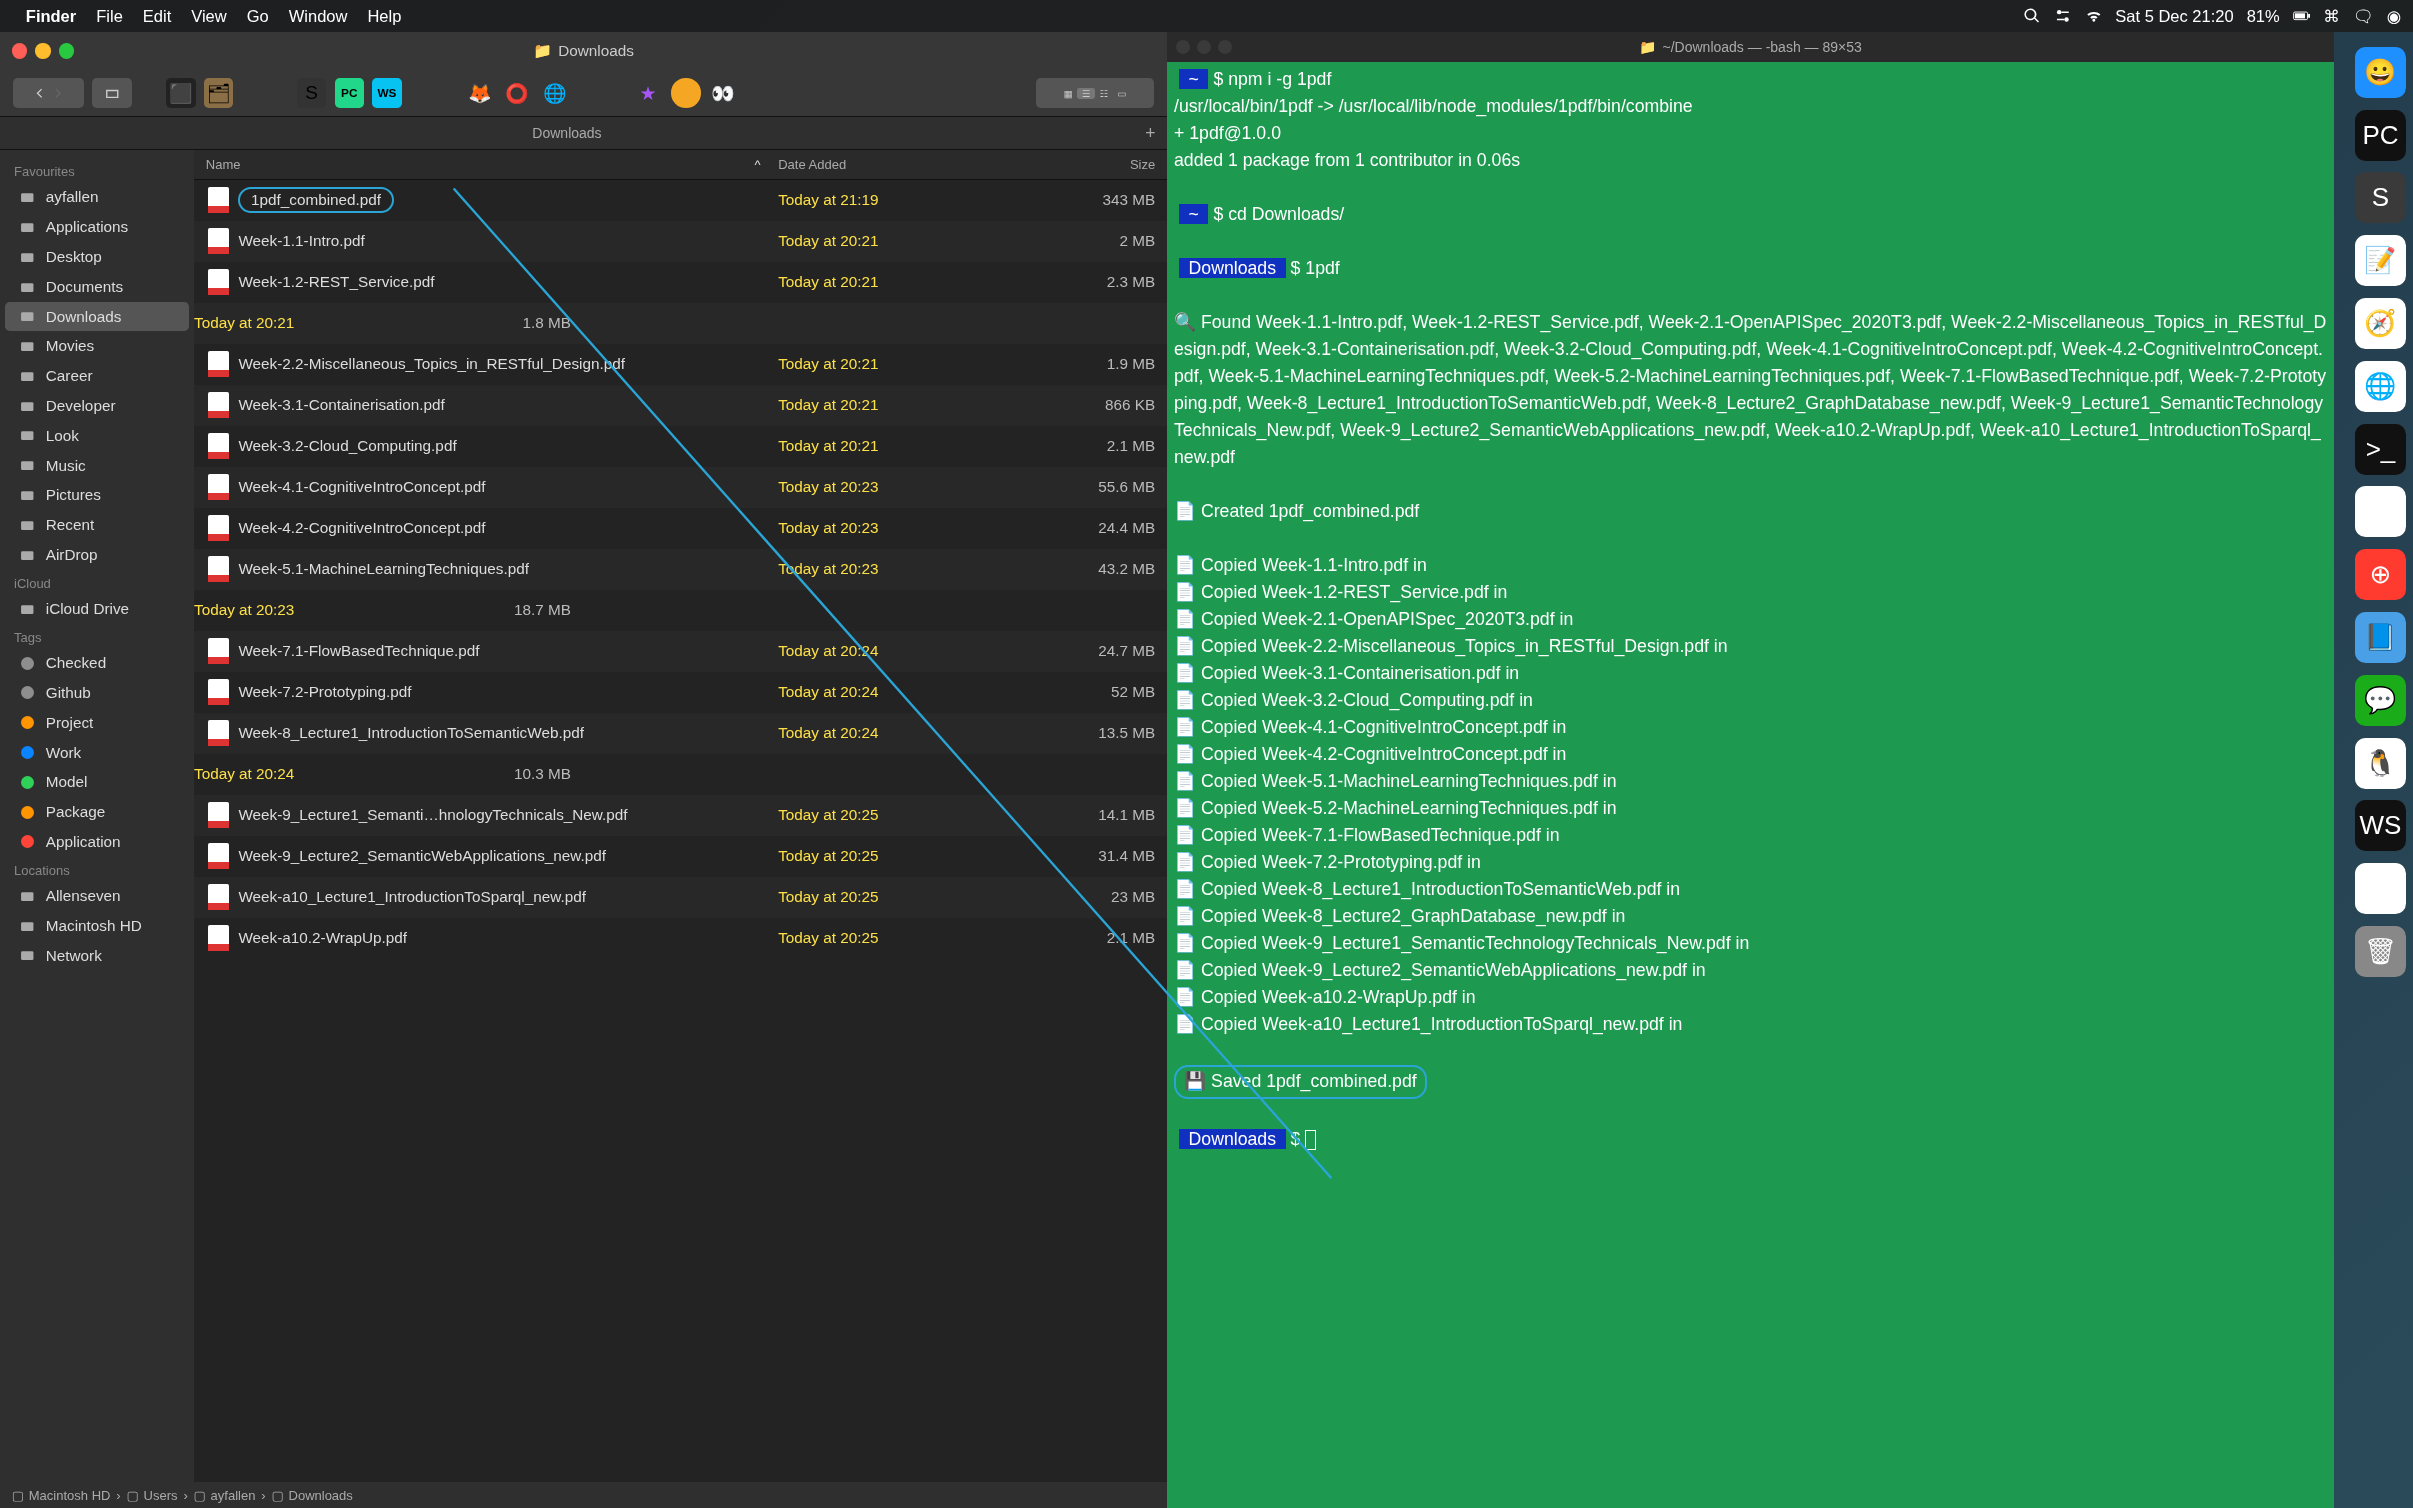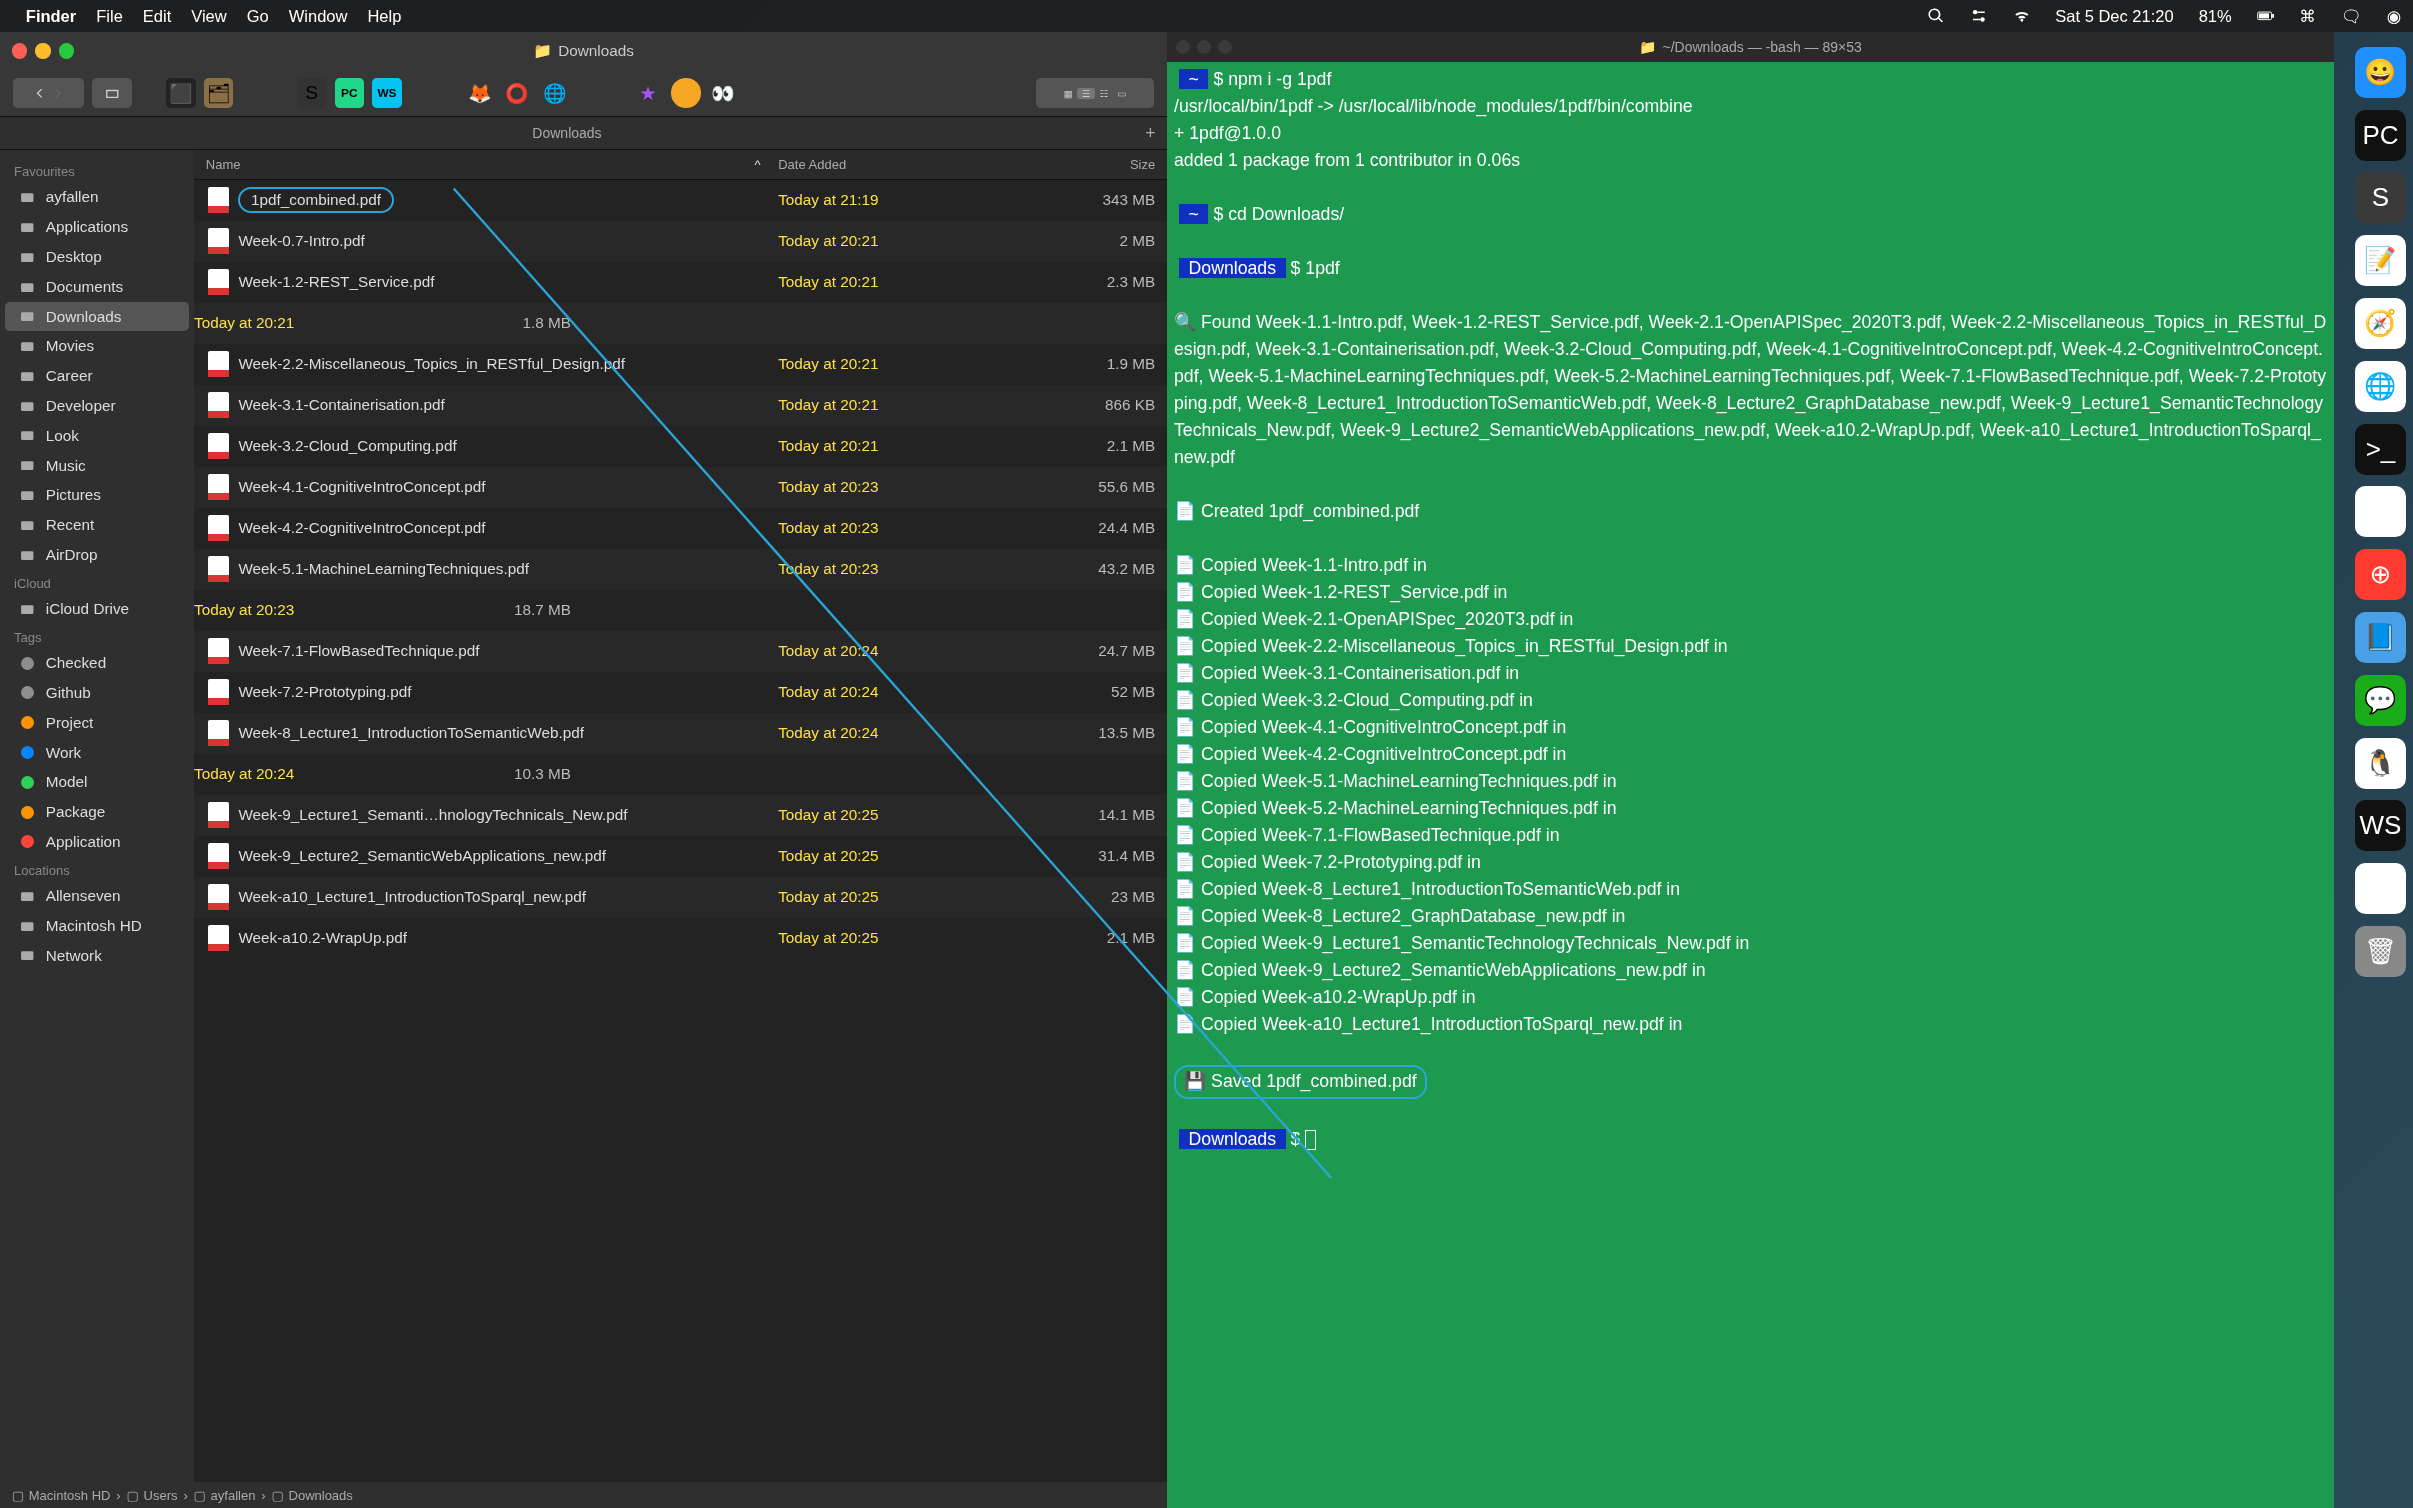--- a/index.html
+++ b/index.html
@@ -4,21 +4,21 @@
 <style>
 * { margin:0; padding:0; box-sizing:border-box; font-family:-apple-system,BlinkMacSystemFont,'Helvetica Neue',sans-serif; }
 html,body { width:100%; height:100%; background:#000; overflow:hidden; }
 #desktop { position:relative; width:2413px; height:1508px; transform-origin:top left; background:linear-gradient(135deg,#1a2a3a,#2a4a5a); }
 
 
 #menubar { position:absolute; top:0; left:0; right:0; height:32px; background:rgba(30,30,30,.92); display:flex; align-items:center; color:#fff; font-size:16.5px; padding:0 11.8px; }
 #menubar .apple { font-size:17.7px; margin-right:14px; }
 #menubar .mitem { margin-right:20px; cursor:default; }
 #menubar .spacer { flex:1; }
-#menubar .ritem { margin-left:25px; display:flex; align-items:center; gap:3.5px; }
+#menubar .ritem { margin-left:13px; display:flex; align-items:center; gap:3.5px; }
 #menubar svg { width:17.7px; height:17.7px; fill:#fff; }
 
 
 #finder { position:absolute; top:32px; left:0; width:1167px; height:1477px; background:#2a2a2a; display:flex; flex-direction:column; }
 #ftitle { height:38px; background:#373737; display:flex; align-items:center; justify-content:center; color:#ccc; font-size:15.3px; position:relative; }
 #ftitle .traffic { position:absolute; left:11.8px; display:flex; gap:8.2px; }
 #ftitle .traffic span { width:15.3px; height:15.3px; border-radius:50%; }
 #ftitle .ticon { margin-right:5.9px; }
 #ftoolbar { height:47px; background:#373737; display:flex; align-items:center; padding:0 13px; gap:8.2px; border-bottom:0.6px solid #111; }
 .tbtn { width:40px; height:29.5px; background:#555; border-radius:4.7px; display:flex; align-items:center; justify-content:center; color:#ccc; }
@@ -360,21 +360,21 @@
               <div class="c1">
                 <span class="fileico"></span>
                 <span class="fname">1pdf_combined.pdf</span>
               </div>
               <div class="c2">Today at 21:19</div>
               <div class="c3">343 MB</div>
             </div>
             <div class="frow">
               <div class="c1">
                 <span class="fileico"></span>
-                <span class="fname">Week-0.7-Intro.pdf</span>
+                <span class="fname">Week-1.1-Intro.pdf</span>
               </div>
               <div class="c2">Today at 20:21</div>
               <div class="c3">2 MB</div>
             </div>
             <div class="frow">
               <div class="c1">
                 <span class="fileico"></span>
                 <span class="fname">Week-1.2-REST_Service.pdf</span>
               </div>
               <div class="c2">Today at 20:21</div>

